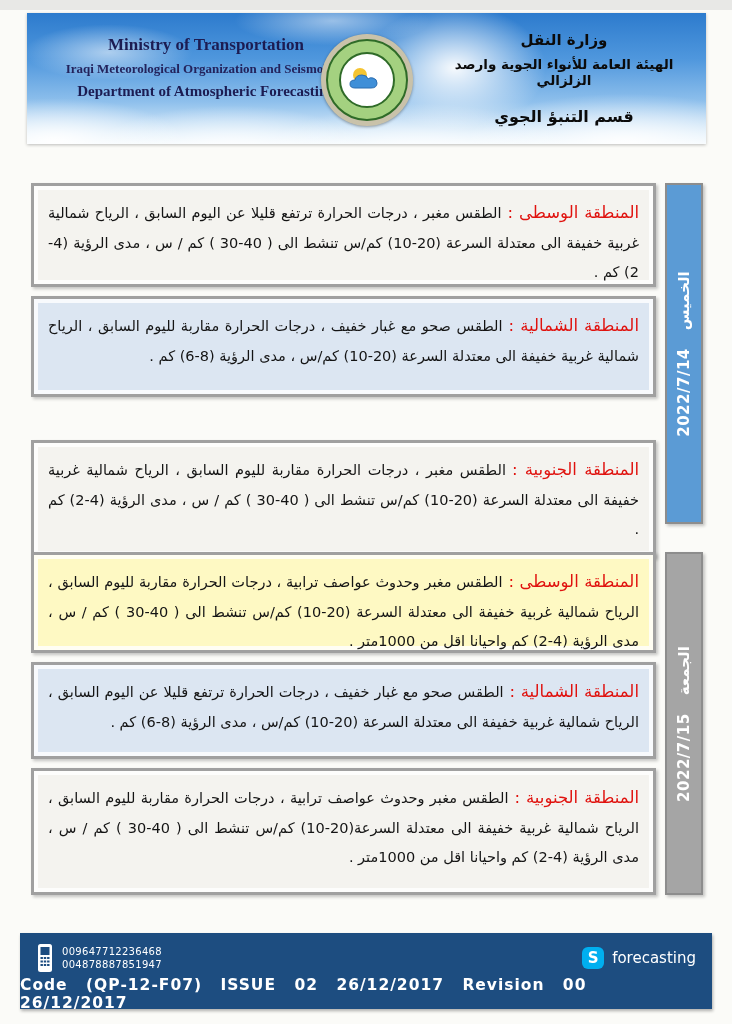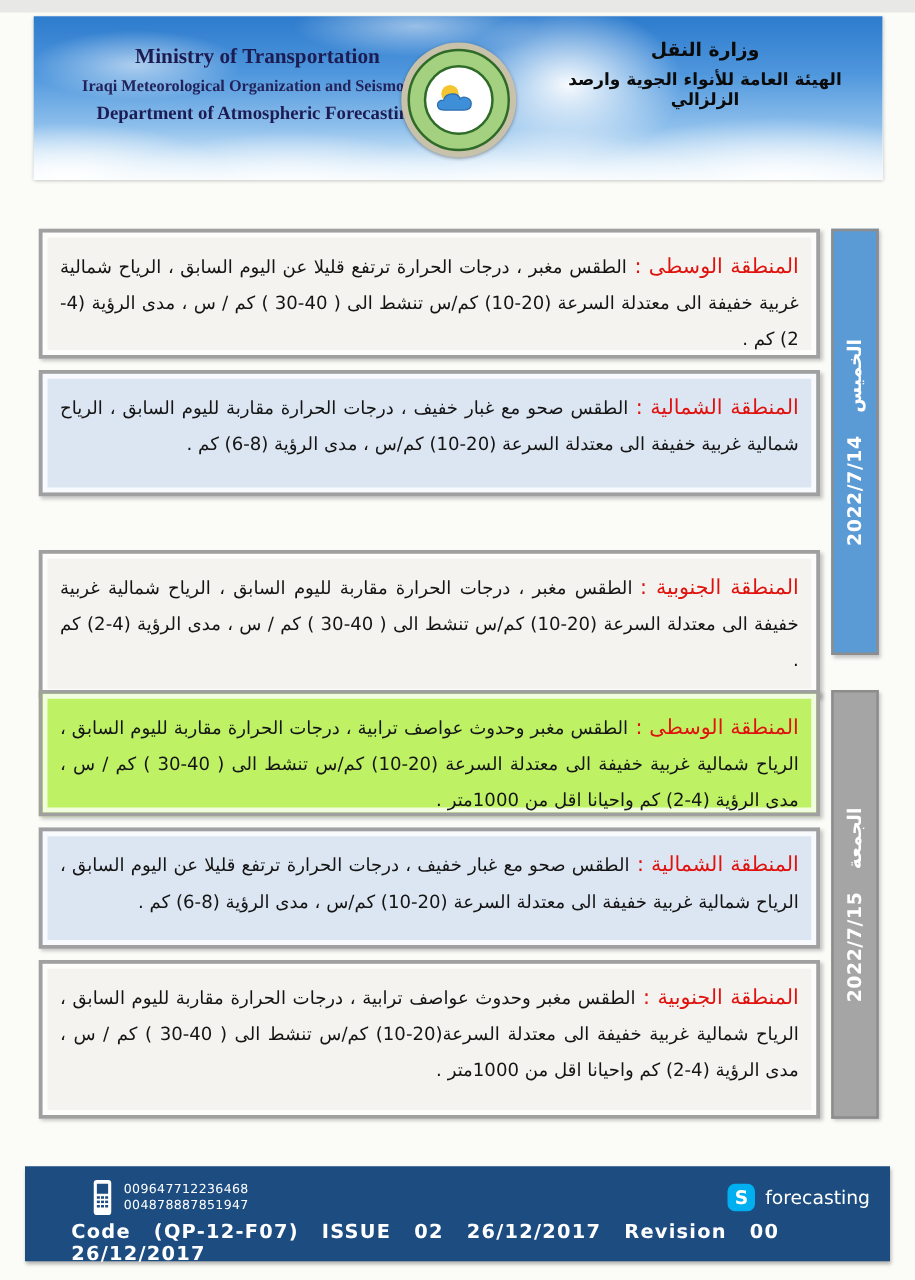--- a/index.html
+++ b/index.html
@@ -63,21 +63,21 @@
           box-shadow:2px 2px 3px rgba(0,0,0,0.22); }
   .vbar-thu { top:183px; height:341px; }
   .vbar-fri { top:552px; height:343px; }
   .vtext { position:absolute; top:50%; left:50%;
            transform:translate(-50%,-50%) rotate(-90deg);
            display:flex; gap:18px; white-space:nowrap;
            color:#fff; font-weight:700; font-size:15px; letter-spacing:0.5px; }
 
   
   .footer { position:absolute; left:20px; top:933px; width:692px; height:76px;
-            color:#fff; box-shadow:1px 2px 3px rgba(0,0,0,0.3);padding-left:37px; }
+            color:#fff; box-shadow:1px 2px 3px rgba(0,0,0,0.3); }
   .frow1 { display:flex; align-items:center; justify-content:space-between;
            height:46px; padding:4px 16px 0 16px; }
   .fgroup { display:flex; align-items:center; gap:8px; }
   .pnums { font-size:10px; line-height:1.3; letter-spacing:0.3px; }
   .femail span { font-size:15px; }
   .fskype span.lbl { font-size:15px; }
   .skype-badge { width:22px; height:22px; border-radius:6px; display:flex;
                  align-items:center; justify-content:center;
                  color:#fff; font-size:15px; font-weight:700; }
   .frow2 { height:30px; display:flex; align-items:center; justify-content:center;
@@ -103,41 +103,42 @@
             <circle cx="13" cy="9" r="7" fill="#f5c431"></circle>
             <path d="M8 22 q-5 0 -5 -4 q0 -4 5 -4 q1 -5 7 -5 q5 0 6 4 q2 -2 5 -1 q4 1 4 5 q0 5 -6 5 z" fill="#3f8fd8" stroke="#2a6cb0" stroke-width="1"></path>
           </svg>
         </div>
       </div>
     </div>
 
     <div class="ar-block" dir="rtl">
       <div class="ar1">وزارة النقل</div>
       <div class="ar2">الهيئة العامة للأنواء الجوية وارصد الزلزالي</div>
+      <div class="ar3">قسم التنبؤ الجوي</div>
     </div>
   </header>
 
   <article class="fbox s1b1" dir="rtl" style="background-color: rgb(244, 243, 239);">
     <span class="btitle" style="color: rgb(224, 18, 14);">المنطقة الوسطى :</span><span>الطقس مغبر  ، درجات الحرارة ترتفع قليلا عن اليوم السابق ، الرياح شمالية غربية خفيفة الى معتدلة السرعة (20-10) كم/س تنشط الى ( 40-30 ) كم / س  ، مدى الرؤية (4-2) كم .</span>
   </article>
   <article class="fbox s1b2" dir="rtl" style="background-color: rgb(220, 230, 242);">
     <span class="btitle" style="color: rgb(224, 18, 14);">المنطقة الشمالية :</span><span>الطقس صحو مع غبار خفيف ، درجات الحرارة مقاربة لليوم السابق ، الرياح شمالية غربية خفيفة الى معتدلة السرعة (20-10) كم/س ، مدى الرؤية (8-6) كم .</span>
   </article>
   <article class="fbox s1b3" dir="rtl" style="background-color: rgb(244, 243, 239);">
     <span class="btitle" style="color: rgb(224, 18, 14);">المنطقة الجنوبية :</span><span>الطقس مغبر ، درجات الحرارة مقاربة لليوم السابق ، الرياح شمالية غربية خفيفة الى معتدلة السرعة (20-10) كم/س تنشط الى ( 40-30 ) كم / س  ، مدى الرؤية (4-2) كم .</span>
   </article>
 
   <aside class="vbar vbar-thu" style="background-color: rgb(91, 155, 213);">
     <div class="vtext" dir="rtl">
       <span>الخميس</span>
       <span>2022/7/14</span>
     </div>
   </aside>
 
-  <article class="fbox s2b1" dir="rtl" style="background-color: #bef264;">
+  <article class="fbox s2b1" dir="rtl" style="background-color: #fef9c3;">
     <span class="btitle" style="color: rgb(224, 18, 14);">المنطقة الوسطى :</span><span>الطقس مغبر وحدوث عواصف ترابية ، درجات الحرارة مقاربة لليوم السابق ، الرياح شمالية غربية خفيفة الى معتدلة السرعة (20-10) كم/س تنشط الى ( 40-30 ) كم / س  ، مدى الرؤية (4-2) كم واحيانا اقل من 1000متر .</span>
   </article>
   <article class="fbox s2b2" dir="rtl" style="background-color: rgb(220, 230, 242);">
     <span class="btitle" style="color: rgb(224, 18, 14);">المنطقة الشمالية :</span><span>الطقس صحو مع غبار خفيف  ، درجات الحرارة ترتفع قليلا عن اليوم السابق ، الرياح شمالية غربية خفيفة الى معتدلة السرعة (20-10) كم/س ، مدى الرؤية (8-6) كم .</span>
   </article>
   <article class="fbox s2b3" dir="rtl" style="background-color: rgb(244, 243, 239);">
     <span class="btitle" style="color: rgb(224, 18, 14);">المنطقة الجنوبية :</span><span>الطقس مغبر وحدوث عواصف ترابية ، درجات الحرارة مقاربة لليوم السابق ، الرياح شمالية غربية خفيفة الى معتدلة السرعة(20-10) كم/س تنشط الى ( 40-30 ) كم / س  ، مدى الرؤية (4-2) كم واحيانا اقل من 1000متر .</span>
   </article>
 
   <aside class="vbar vbar-fri" style="background-color: rgb(165, 165, 165);">

